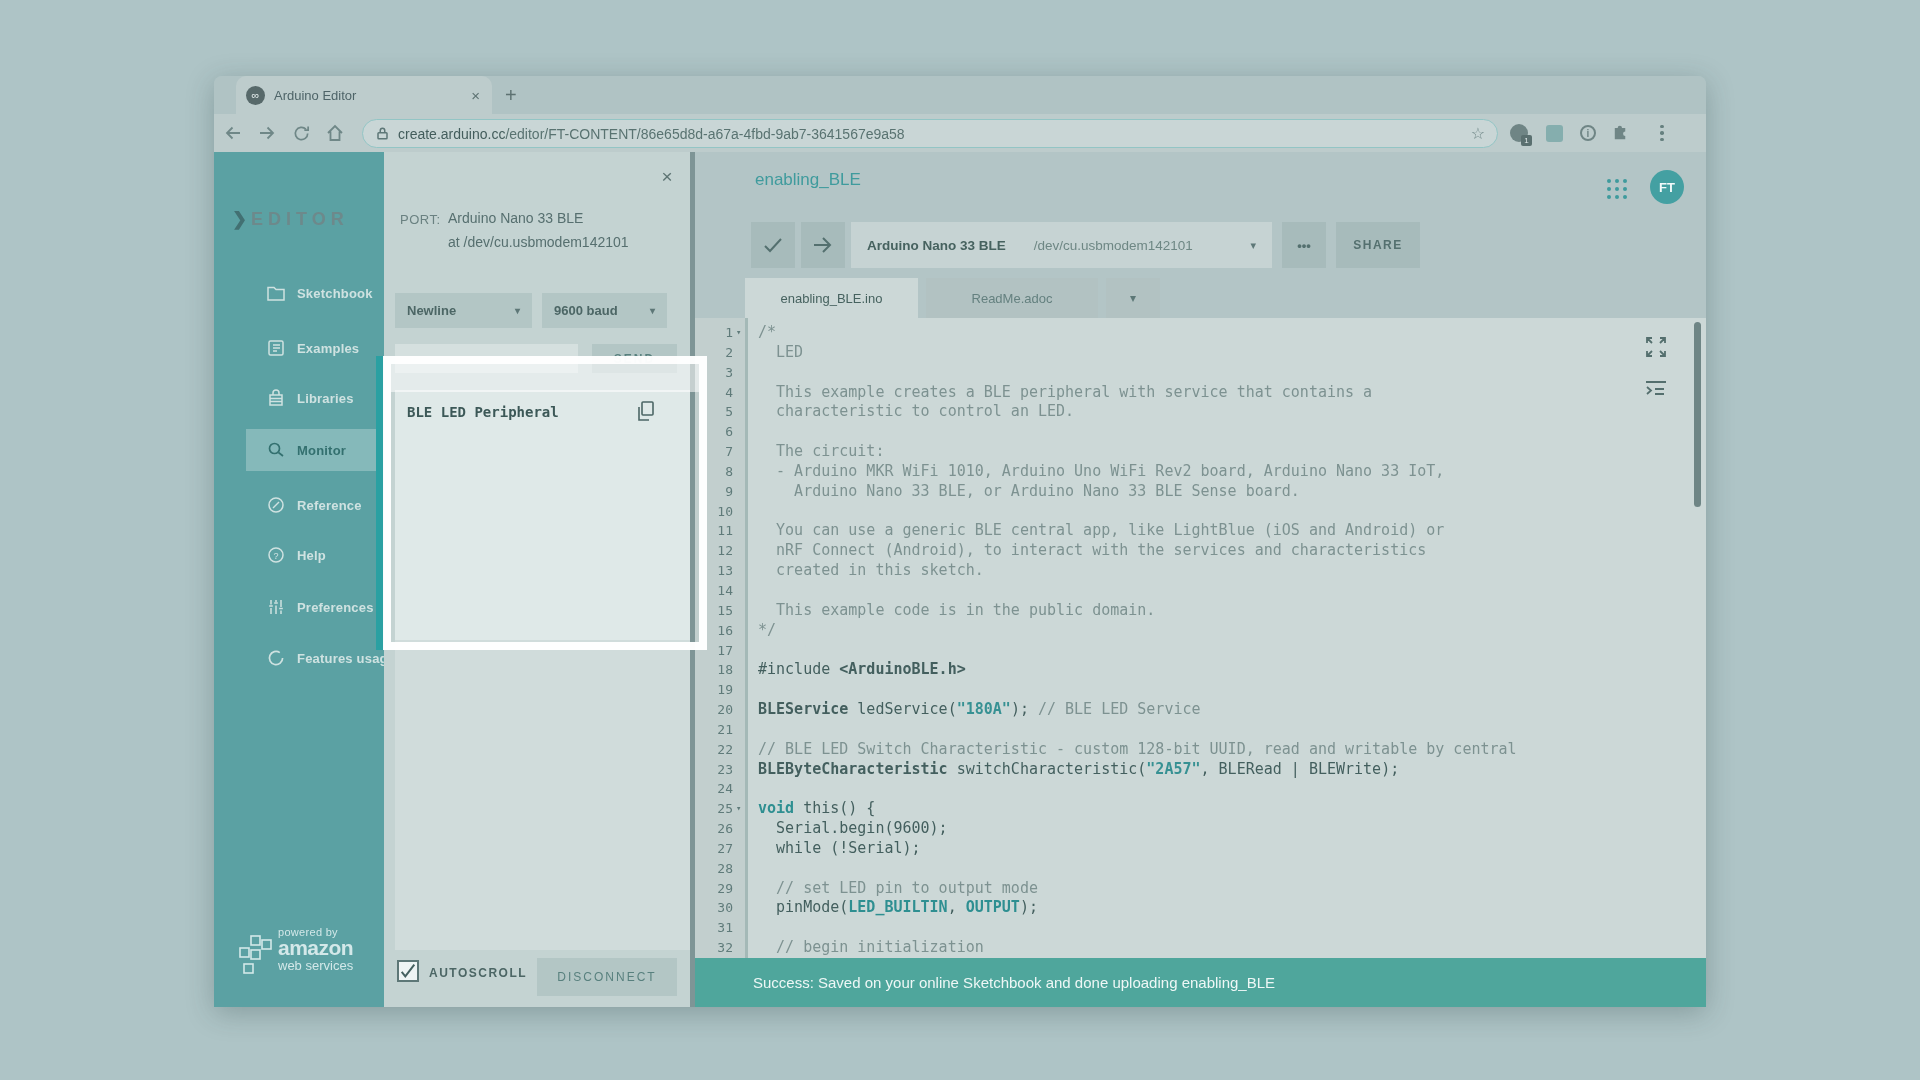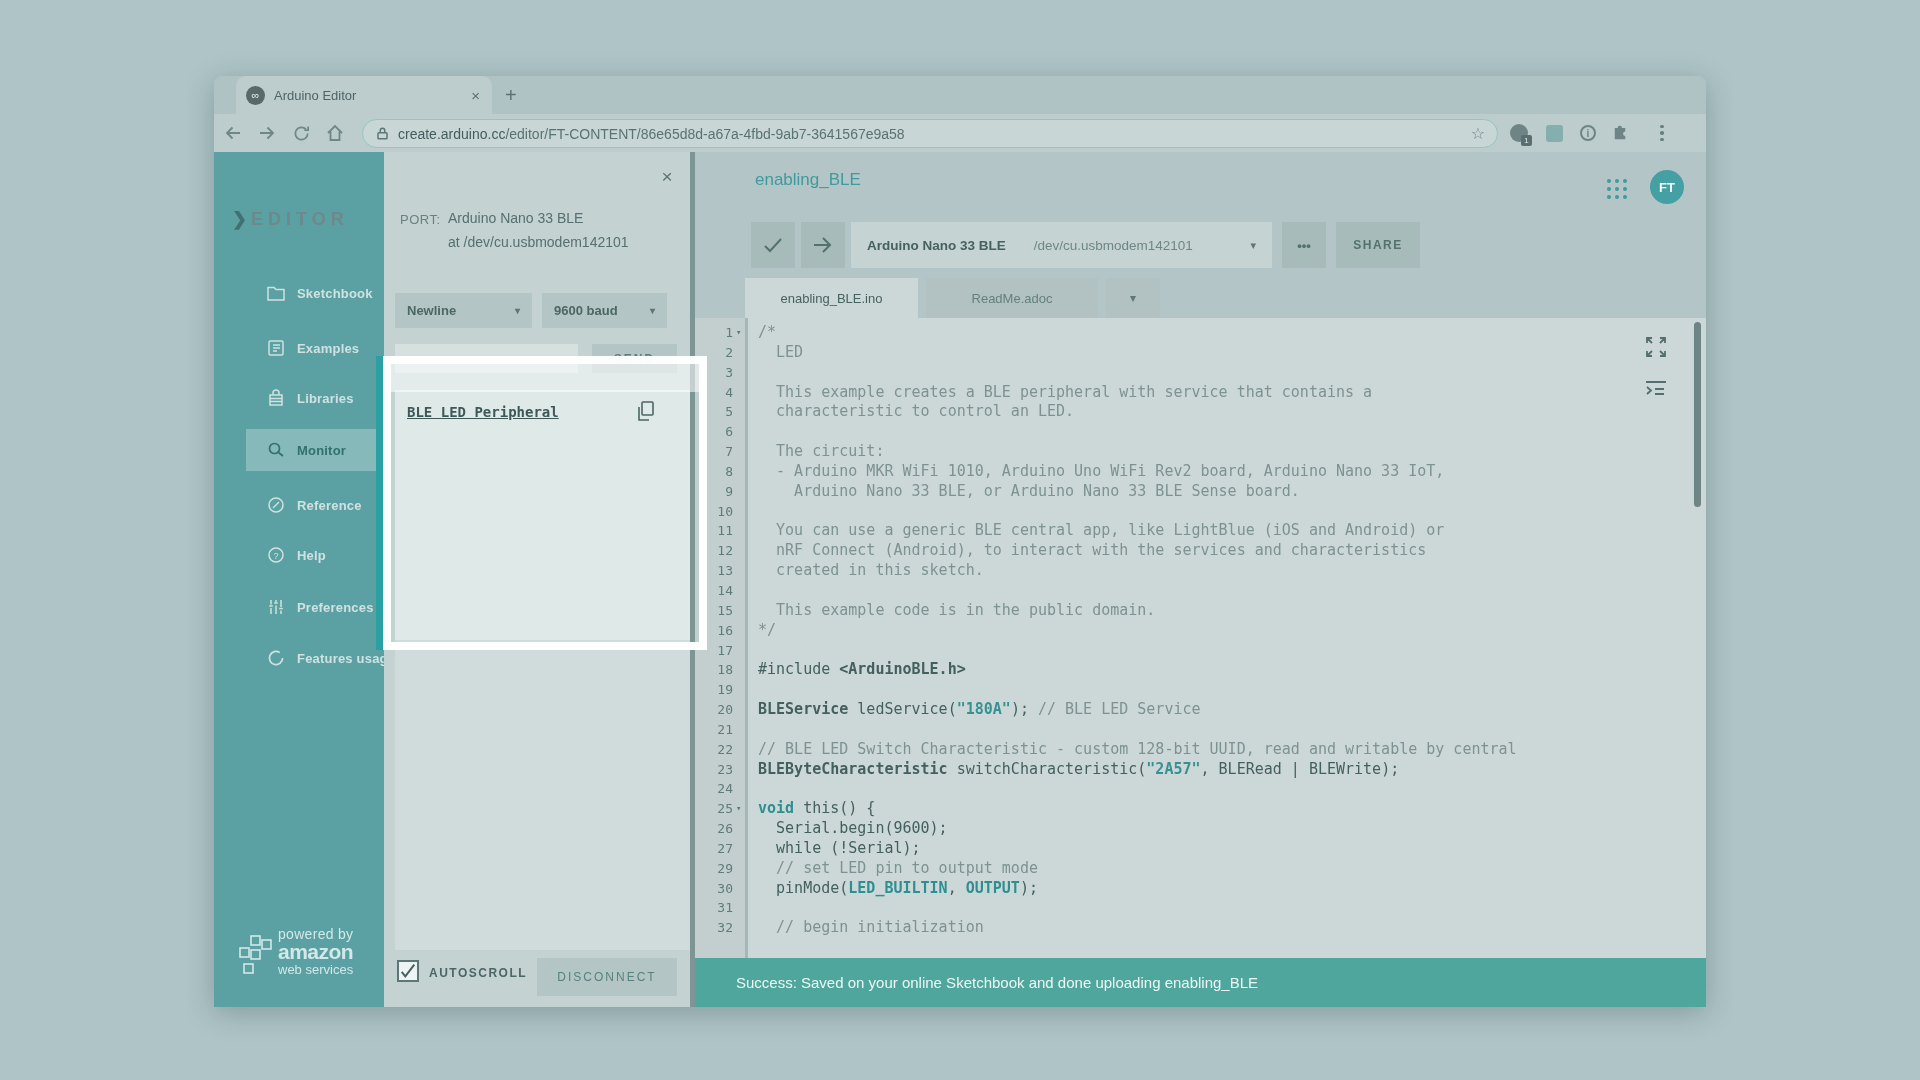--- a/index.html
+++ b/index.html
@@ -41,40 +41,40 @@
   .logo{left:232px;top:208px;font-size:18px;font-weight:bold;letter-spacing:5px;color:#6d898b;}
   .logo .chev{color:#427072;margin-right:4px;letter-spacing:0;}
   .nav-item{left:214px;width:170px;height:42px;display:flex;align-items:center;padding-left:20px;color:#cfe2e1;margin-left:32px;}
   .nav-item.active{background:rgba(255,255,255,.26);color:#33706f;}
   .nav-icon{width:20px;height:20px;margin-right:11px;flex:0 0 auto;}
   .nav-icon svg{display:block;}
   .nav-label{font-size:13px;font-weight:bold;letter-spacing:.2px;}
   .aws{left:238px;top:926px;width:136px;height:66px;display:flex;color:rgba(245,252,252,.78);}
   .aws-boxes{width:36px;height:52px;margin-top:8px;}
   .aws-text{margin-left:4px;}
-  .aws-powered{font-size:14px;letter-spacing:.3px;}
+  .aws-powered{font-size:11px;letter-spacing:.3px;}
   .aws-amazon{font-size:21px;font-weight:bold;line-height:20px;letter-spacing:-.5px;}
   .aws-web{font-size:13px;font-weight:300;line-height:15px;}
   
   .panel{left:384px;top:152px;width:306px;height:855px;background:#c4d3d2;}
   .panel-close{left:654px;top:164px;width:26px;height:26px;color:#5d7473;font-size:19px;
                display:flex;align-items:center;justify-content:center;}
   .port-label{left:400px;top:212px;font-size:13px;color:#6a8181;letter-spacing:.5px;}
   .port-board{left:448px;top:210px;font-size:14px;color:#566f6f;}
   .port-path{left:448px;top:234px;font-size:14px;color:#566f6f;}
   .mselect{top:293px;height:35px;background:#b3c6c5;display:flex;align-items:center;
            padding:0 12px;font-size:13px;font-weight:bold;color:#4c6665;}
   .mselect .caret{margin-left:auto;font-size:10px;color:#5d7777;}
   .minput{left:395px;top:344px;width:183px;height:29px;background:#d5e0df;}
   .msend{left:592px;top:344px;width:85px;height:29px;background:#b3c6c5;display:flex;align-items:center;
          justify-content:center;font-size:12px;font-weight:bold;letter-spacing:2px;color:#58807e;}
   .mout{left:395px;top:390px;width:295px;height:560px;background:#d0dcdb;}
   .mout-bright{left:395px;top:390px;width:295px;height:250px;background:#dfe9e8;}
   .mout-text{left:407px;top:404px;font-family:"DejaVu Sans Mono",monospace;font-size:14px;
-             font-weight:bold;color:#3c5857;text-decoration:underline;}
+             font-weight:bold;color:#3c5857;}
   .copy-ico{left:634px;top:399px;width:24px;height:24px;color:#4c6665;}
   .checkbox{left:397px;top:960px;width:22px;height:22px;background:#eef4f4;border:2px solid #5d7777;color:#44605f;}
   .autoscroll{left:429px;top:966px;font-size:12px;font-weight:bold;letter-spacing:1.5px;color:#4c6665;}
   .disconnect{left:537px;top:958px;width:140px;height:38px;background:#b3c6c5;display:flex;align-items:center;
               justify-content:center;font-size:12px;font-weight:normal;letter-spacing:2px;color:#58807e;}
   .pdivider{left:690px;top:152px;width:5px;height:855px;background:#7e9596;}
   
   .editor-bg{left:695px;top:152px;width:1011px;height:855px;background:#b3c5c6;}
   .sketch-title{left:755px;top:170px;font-size:17px;color:var(--accent,#3f9b9d);}
   .grid-ico{left:1604px;top:176px;width:26px;height:26px;color:var(--accent,#3f9b9d);}
@@ -103,21 +103,21 @@
   .ct{position:absolute;left:63px;}
   .seg-com{color:#7d9291;}
   .seg-pre{color:#435f5e;}
   .seg-code{color:#435f5e;font-weight:bold;}
   .seg-str{color:var(--strcol,#379193);font-weight:bold;}
   .seg-kw{color:var(--kwcol,#2e8f91);font-weight:bold;}
   .expand-ico{left:1643px;top:334px;width:26px;height:26px;color:#546f6e;}
   .console-ico{left:1643px;top:376px;width:26px;height:26px;color:#546f6e;}
   .scrollbar{left:1694px;top:322px;width:7px;height:185px;border-radius:4px;background:#6e8585;}
   .banner{left:695px;top:958px;width:1011px;height:49px;background:var(--success,#4fa69c);display:flex;
-          align-items:center;padding-left:41px;font-size:15px;color:#eef7f6;}
+          align-items:center;padding-left:58px;font-size:15px;color:#eef7f6;}
   
   .spot-teal{left:376px;top:356px;width:8px;height:294px;background:var(--spot,#2aa0a2);z-index:40;}
   .spot-frame{left:383px;top:356px;width:324px;height:294px;border:8px solid rgba(255,255,255,.97);z-index:41;
               pointer-events:none;}
   .spot-wash{left:391px;top:364px;width:308px;height:28px;background:rgba(255,255,255,.55);z-index:42;
              pointer-events:none;}
 </style>
 </head>
 <body>
 
@@ -370,20 +370,21 @@
       <div class="cl"><span class="ln">18</span><span class="ct"><span class="seg-pre">#include </span><span class="seg-code">&lt;ArduinoBLE.h&gt;</span></span></div>
       <div class="cl"><span class="ln">19</span><span class="ct"></span></div>
       <div class="cl"><span class="ln">20</span><span class="ct"><span class="seg-code">BLEService</span><span class="seg-pre"> ledService(</span><span class="seg-str">"180A"</span><span class="seg-pre">); </span><span class="seg-com">// BLE LED Service</span></span></div>
       <div class="cl"><span class="ln">21</span><span class="ct"></span></div>
       <div class="cl"><span class="ln">22</span><span class="ct"><span class="seg-com">// BLE LED Switch Characteristic - custom 128-bit UUID, read and writable by central</span></span></div>
       <div class="cl"><span class="ln">23</span><span class="ct"><span class="seg-code">BLEByteCharacteristic</span><span class="seg-pre"> switchCharacteristic(</span><span class="seg-str">"2A57"</span><span class="seg-pre">, BLERead | BLEWrite);</span></span></div>
       <div class="cl"><span class="ln">24</span><span class="ct"></span></div>
       <div class="cl"><span class="ln">25</span><span class="fold">▾</span><span class="ct"><span class="seg-kw">void</span><span class="seg-pre"> this() {</span></span></div>
       <div class="cl"><span class="ln">26</span><span class="ct"><span class="seg-pre">  Serial.begin(9600);</span></span></div>
       <div class="cl"><span class="ln">27</span><span class="ct"><span class="seg-pre">  while (!Serial);</span></span></div>
+      <div class="cl"><span class="ln">28</span><span class="ct"></span></div>
       <div class="cl"><span class="ln">29</span><span class="ct"><span class="seg-com">  // set LED pin to output mode</span></span></div>
       <div class="cl"><span class="ln">30</span><span class="ct"><span class="seg-pre">  pinMode(</span><span class="seg-kw">LED_BUILTIN</span><span class="seg-pre">, </span><span class="seg-kw">OUTPUT</span><span class="seg-pre">);</span></span></div>
       <div class="cl"><span class="ln">31</span><span class="ct"></span></div>
       <div class="cl"><span class="ln">32</span><span class="ct"><span class="seg-com">  // begin initialization</span></span></div>
     </div>
 
   <div class="abs expand-ico">
     <svg width="26" height="26" viewBox="0 0 26 26" fill="none" stroke="currentColor" stroke-width="1.8">
       <path d="M4 9V4h5M4 4l5 5M22 9V4h-5M22 4l-5 5M4 17v5h5M4 22l5-5M22 17v5h-5M22 22l-5-5"></path>
       </svg></div>

